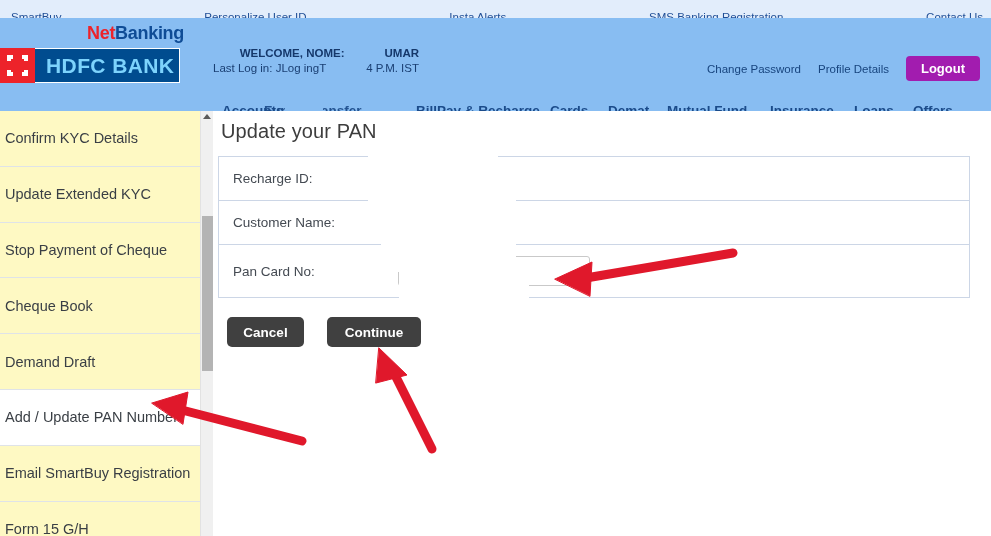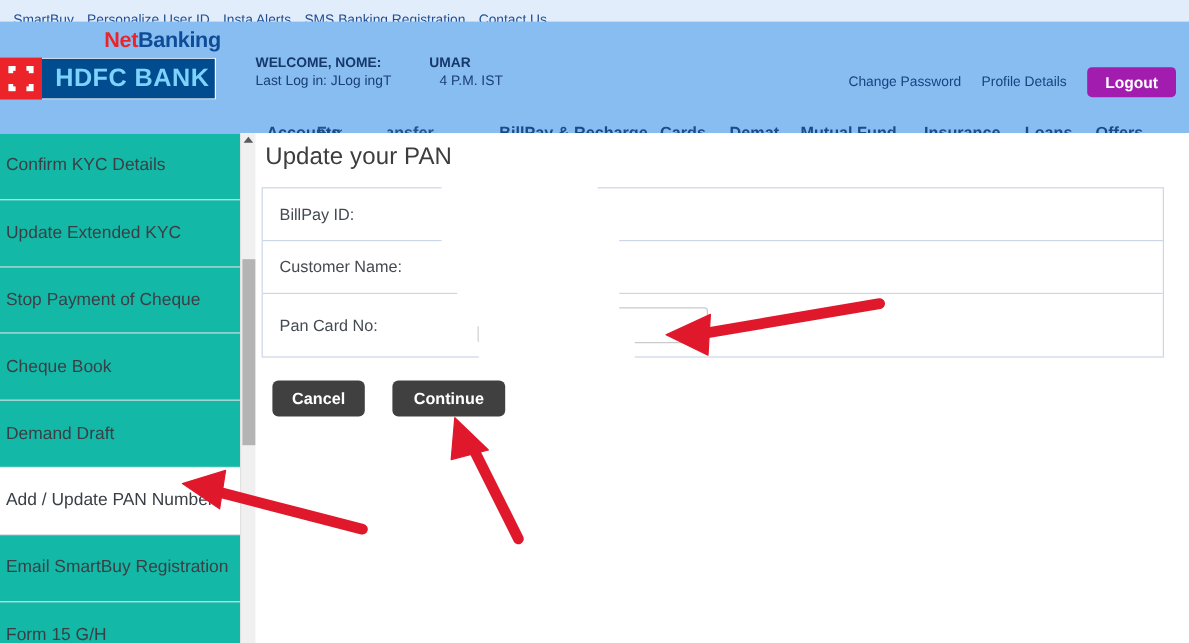--- a/index.html
+++ b/index.html
@@ -21,21 +21,21 @@
     overflow: hidden;
   }
 
   
   .topbar {
     position: absolute;
     left: 0; top: 0;
     width: 991px; height: 34px;
     background: #e2edfb;
     display: flex;
-    justify-content: flex-start;
+    justify-content: space-between;
     align-items: center;
     padding-right: 8px;
     box-sizing: border-box;
   }
   .topbar a {
     color: #1f4e96;
     font-size: 11.5px;
     text-decoration: none;
     margin-left: 11px;
     white-space: nowrap;
@@ -113,20 +113,21 @@
   }
 
   .welcome {
     position: absolute;
     left: 213px; top: 28px;
     font-size: 11.5px;
     color: #15386b;
     line-height: 15px;
     font-weight: bold;
     white-space: nowrap;
+    text-align: right;
   }
   .welcome .line2 { font-weight: normal; color: #1a3f73; }
   .welcome .spacer { display: inline-block; width: 40px; }
 
   .header-right {
     position: absolute;
     right: 11px; top: 38px;
     display: flex;
     align-items: center;
   }
@@ -195,21 +196,21 @@
   }
   .side-item {
     height: 55.8px;
     border-bottom: 1px solid #dfe3e8;
     display: flex;
     align-items: center;
     padding-left: 5px;
     box-sizing: border-box;
     color: #3a3f45;
     font-size: 14.5px;
-    background: #14b8a6;
+    background: #fef9c3;
     cursor: pointer;
     white-space: nowrap;
   }
   .side-item.active { background: #ffffff; }
 
   
   .side-scroll {
     position: absolute;
     left: 200px; top: 0;
     width: 13px; height: 425px;
@@ -419,21 +420,21 @@
       <div class="arrow-up"></div>
       <div class="thumb"></div>
     </div>
 
     <div class="main">
 
       <div class="page-title">Update your PAN Number</div>
 
       <div class="form-table">
         <div class="form-row">
-          <div class="row-label">BillPay ID:</div>
+          <div class="row-label">Recharge ID:</div>
           <div class="row-value"></div>
         </div>
         <div class="form-row">
           <div class="row-label">Customer Name:</div>
           <div class="row-value">NA</div>
         </div>
         <div class="form-row tall">
           <div class="row-label">Pan Card No:</div>
           <span class="req-star">*</span>
           <input class="pan-input" type="text" value="EOIP" style="">

